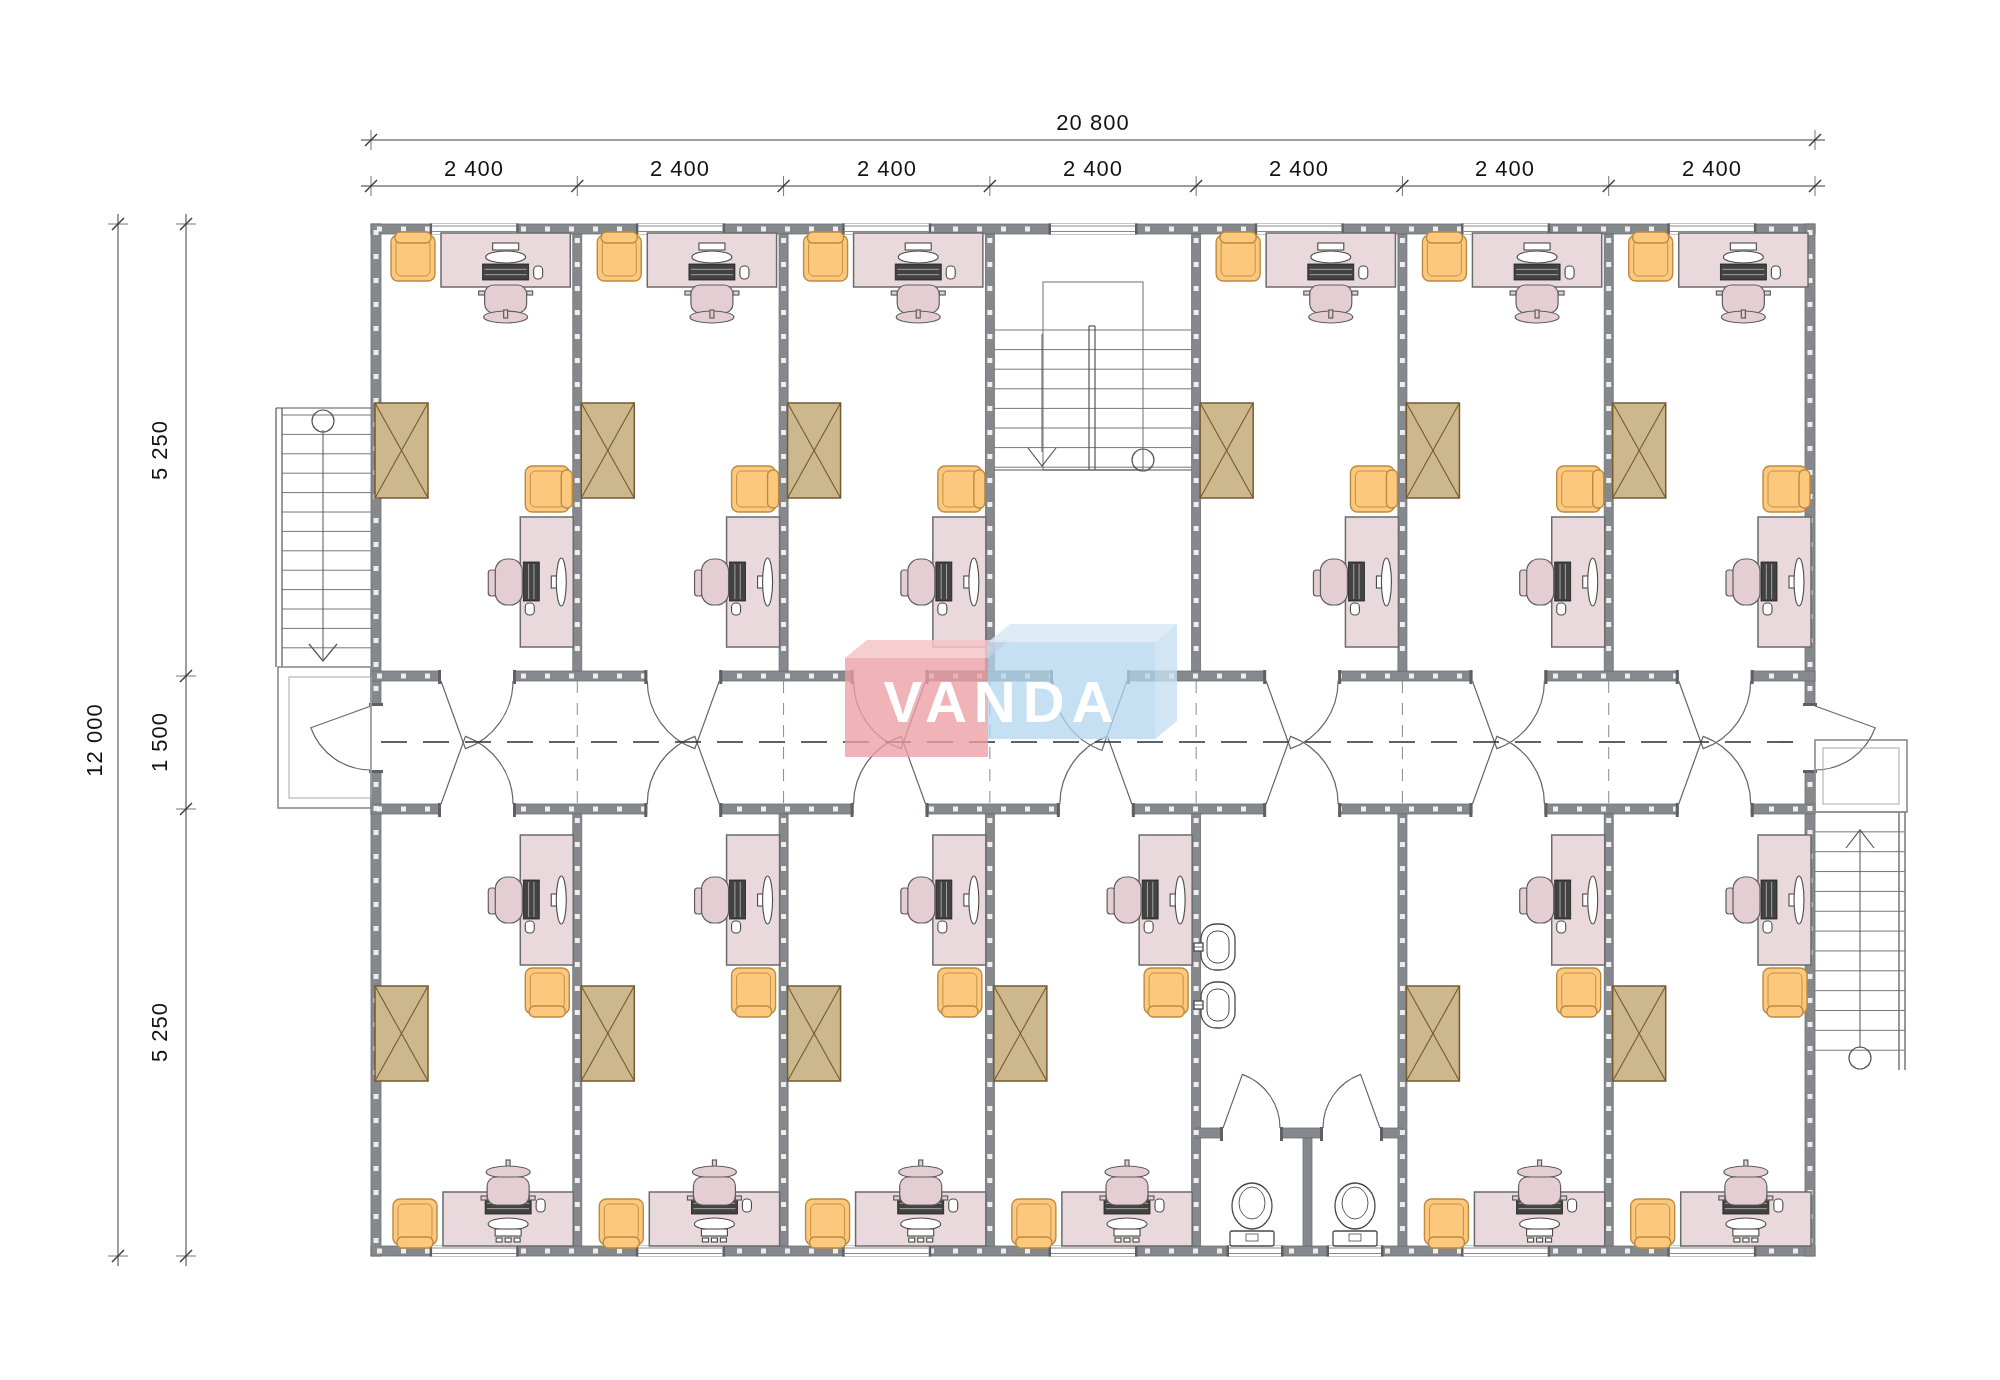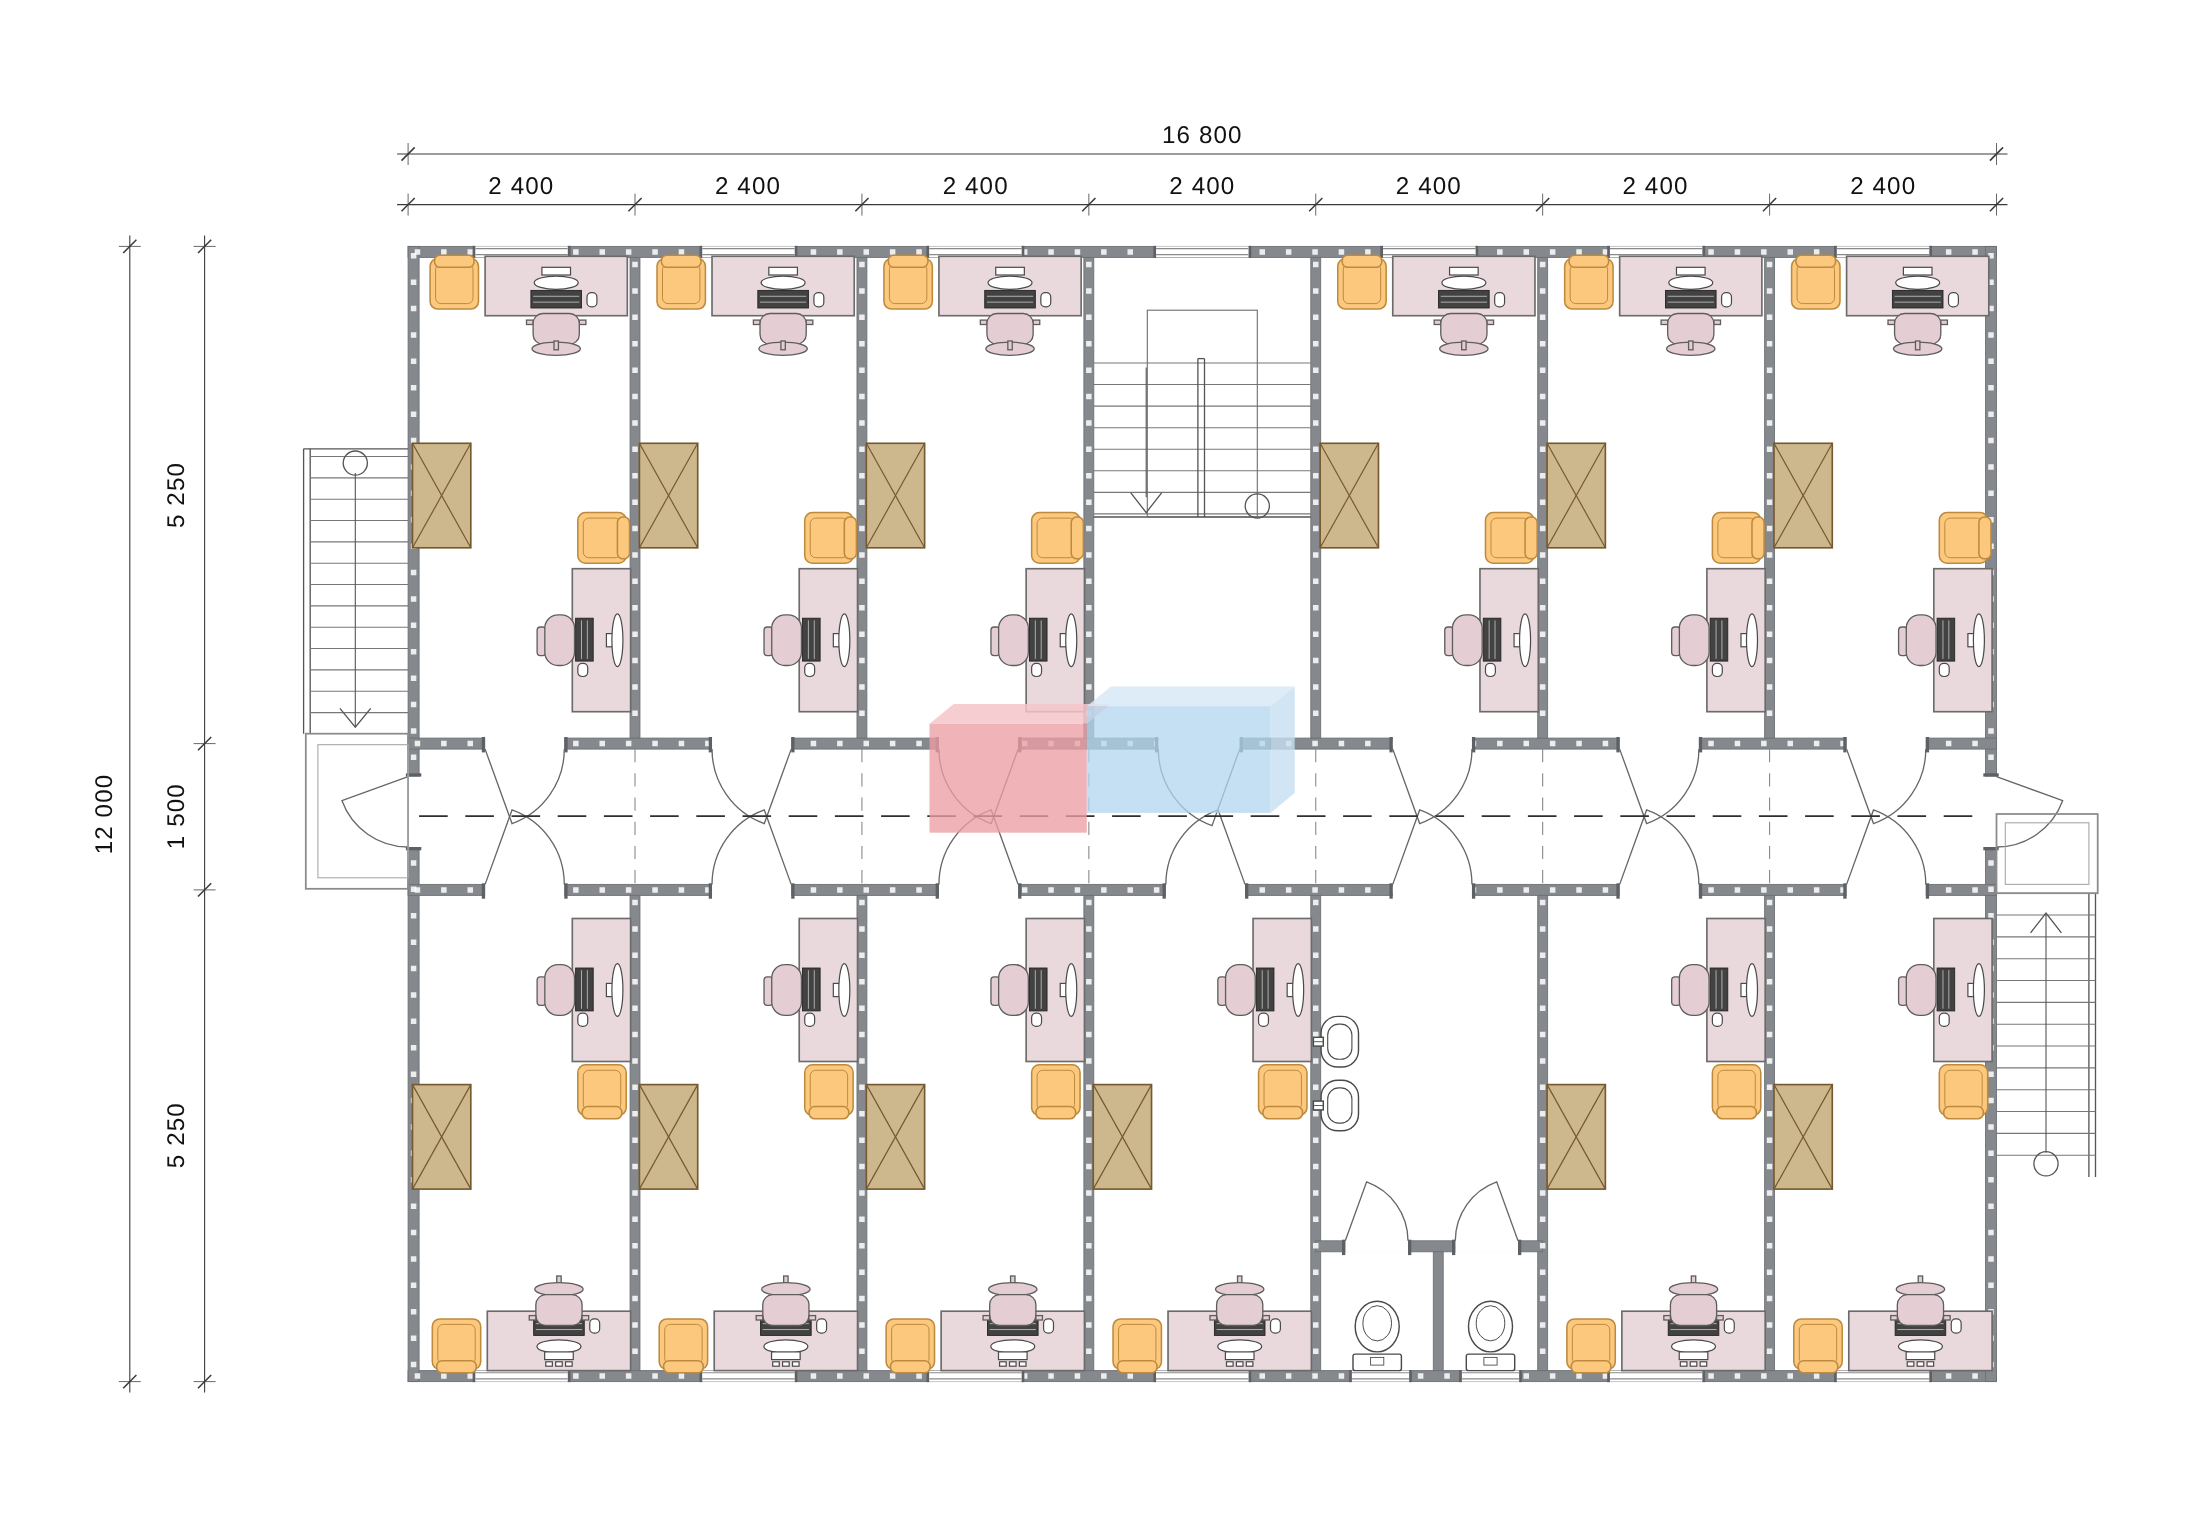--- a/index.html
+++ b/index.html
@@ -996,26 +996,27 @@
       </g>
       <g>
         <path d="M845 658 L867 640 L1010 640 L988 658 Z" fill="rgba(244,198,202,0.85)"></path>
         <rect x="845" y="658" width="143" height="99" fill="rgba(236,158,164,0.78)"></rect>
         <path d="M988 642 L1010 624 L1177 624 L1155 642 Z" fill="rgba(215,233,246,0.85)"></path>
         <path d="M1155 642 L1177 624 L1177 721 L1155 739 Z" fill="rgba(198,223,241,0.8)"></path>
         <rect x="988" y="642" width="167" height="97" fill="rgba(177,213,237,0.75)"></rect>
       </g>
     </svg>
 
-  <div class="dim" style="left:1093px;top:110px;">16 800</div>
+  <div class="dim" style="left:1093px;top:110px;">20 800</div>
   <div class="dim" style="left:474px;top:156px;">2 400</div>
   <div class="dim" style="left:680px;top:156px;">2 400</div>
   <div class="dim" style="left:887px;top:156px;">2 400</div>
   <div class="dim" style="left:1093px;top:156px;">2 400</div>
   <div class="dim" style="left:1299px;top:156px;">2 400</div>
   <div class="dim" style="left:1505px;top:156px;">2 400</div>
   <div class="dim" style="left:1712px;top:156px;">2 400</div>
   <div class="dimv" style="left:35px;top:727px;">12 000</div>
   <div class="dimv" style="left:100px;top:437px;">5 250</div>
   <div class="dimv" style="left:100px;top:729px;">1 500</div>
   <div class="dimv" style="left:100px;top:1019px;">5 250</div>
 
+  <div id="logo-text">VANDA</div>
 </div>
 
 </body></html>

